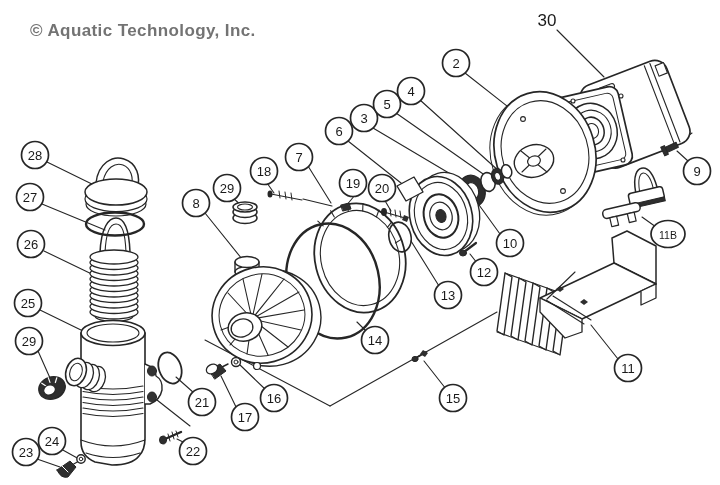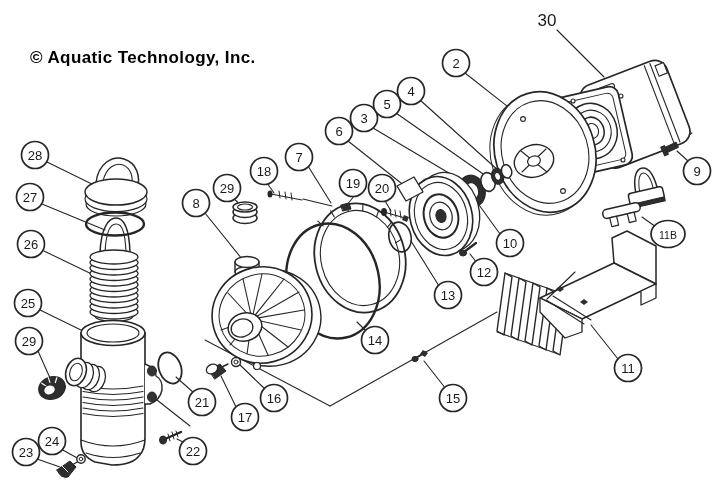--- a/index.html
+++ b/index.html
@@ -1,19 +1,19 @@
 <!DOCTYPE html>
 <html><head>
 <meta charset="utf-8">
 <style>
   html,body{margin:0;padding:0;background:#fff;}
   .canvas{position:relative;width:720px;height:485px;background:#ffffff;overflow:hidden;
           font-family:"Liberation Sans",sans-serif;}
   .watermark{position:absolute;left:30px;top:21px;font-size:17px;font-weight:700;
-             color:#000000;letter-spacing:.4px;white-space:nowrap;margin-top:27px;}
+             color:#737373;letter-spacing:.4px;white-space:nowrap;}
   svg{position:absolute;left:0;top:0;}
   svg text{font-family:"Liberation Sans",sans-serif;}
 </style>
 </head>
 <body>
 
 <div class="canvas">
   <svg width="720" height="485" viewBox="0 0 720 485" stroke="#262626" fill="none" stroke-width="1.4" stroke-linecap="round" stroke-linejoin="round">
 
     <g id="leader-layer">

